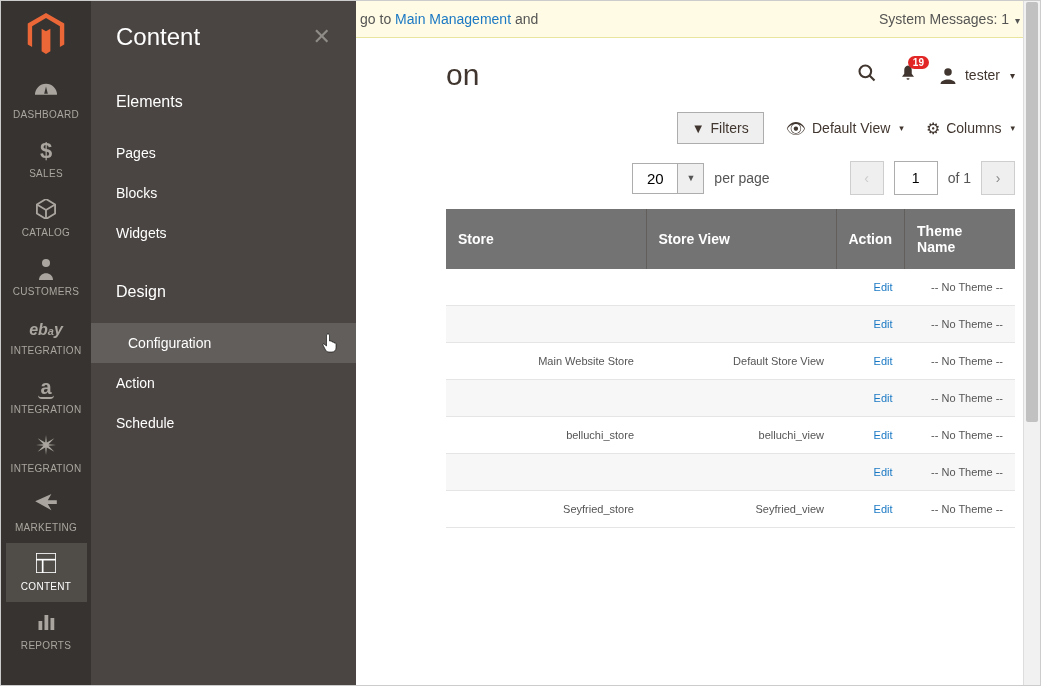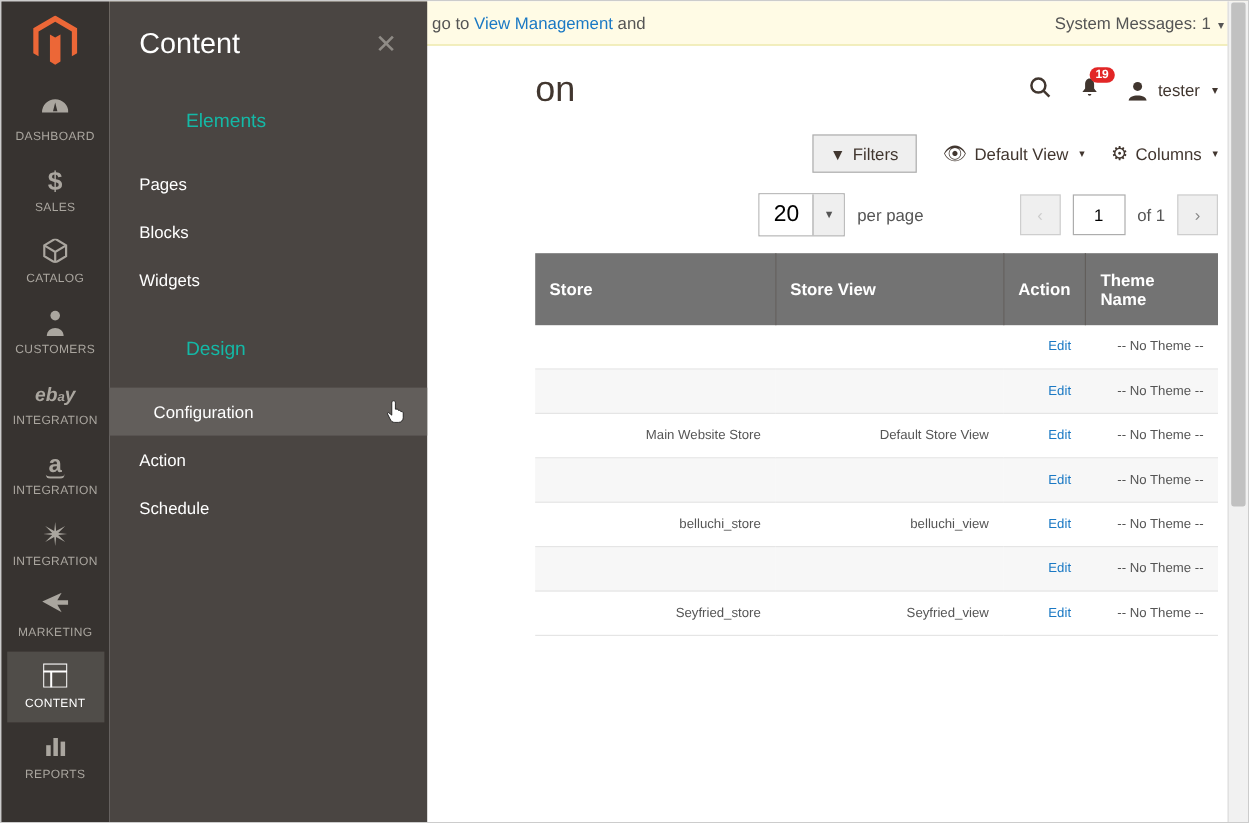--- a/index.html
+++ b/index.html
@@ -16,21 +16,21 @@
 .nav-item .icon { display: block; margin: 0 auto 6px; font-size: 20px; height: 22px; line-height: 22px; }
 .nav-item .label { display: block; letter-spacing: 0.3px; }
 
 
 .flyout { position: absolute; left: 90px; top: 0; bottom: 0; width: 265px; background: #4a4542; color: #fff; z-index: 50; }
 .flyout-header { display: flex; justify-content: space-between; align-items: center; padding: 22px 25px; }
 .flyout-header h2 { font-size: 24px; font-weight: 500; color: #fff; }
 .flyout-close { font-size: 22px; color: #8f8b86; cursor: pointer; font-weight: 300; }
 .flyout-section { padding: 0 25px; margin-top: 30px; }
 .flyout-section:first-of-type { margin-top: 20px; }
-.flyout-section-title { color: #14b8a6; font-size: 16px; margin-bottom: 22px; font-weight: 500; margin-left: 39px; }
+.flyout-section-title { color: #ffffff; font-size: 16px; margin-bottom: 22px; font-weight: 500; }
 .flyout-link { display: block; color: #fff; font-size: 14px; padding: 12px 0; cursor: pointer; }
 .flyout-link.highlighted { background: #625e5b; margin: 0 -25px; padding: 12px 37px; position: relative; }
 .cursor-hand { position: absolute; right: 18px; top: 10px; font-size: 15px; color: #fff; }
 
 
 .content { flex: 1; position: relative; }
 .sys-msg { background: #fffbe5; border-bottom: 1px solid #e9e59f; padding: 10px 20px; display: flex; justify-content: space-between; font-size: 14px; color: #555; }
 .sys-msg a { color: #1b79c4; text-decoration: none; }
 .sys-msg-right { color: #555; }
 .sys-msg-right::after { content: "▾"; margin-left: 6px; font-size: 10px; }
@@ -46,21 +46,21 @@
 .controls { padding: 20px 25px 5px 355px; display: flex; justify-content: flex-end; gap: 22px; align-items: center; }
 .ctrl-btn { border: 1px solid #adadad; background: #efefef; padding: 7px 14px; font-size: 14px; color: #41362f; cursor: pointer; display: inline-flex; align-items: center; gap: 6px; }
 .ctrl-plain { font-size: 14px; color: #41362f; cursor: pointer; display: inline-flex; align-items: center; gap: 6px; }
 .ctrl-plain::after, .ctrl-columns::after { content: "▾"; font-size: 9px; margin-left: 3px; }
 .eye-icon { font-size: 16px; }
 .gear-icon { font-size: 16px; }
 .funnel-icon { font-size: 13px; }
 
 .pagination { padding: 12px 25px 14px 355px; display: flex; justify-content: flex-end; align-items: center; gap: 10px; font-size: 14px; color: #555; }
 .page-size { display: flex; border: 1px solid #adadad; }
-.page-size input { width: 44px; border: none; text-align: center; font-size: 19px; padding: 6px 0; }
+.page-size input { width: 44px; border: none; text-align: center; font-size: 15px; padding: 6px 0; }
 .page-size .dd { width: 26px; background: #efefef; border-left: 1px solid #adadad; display: flex; align-items: center; justify-content: center; font-size: 9px; cursor: pointer; }
 .pager-nav { display: flex; align-items: center; gap: 10px; margin-left: 70px; }
 .pager-btn { width: 34px; height: 34px; border: 1px solid #cecece; background: #efefef; display: flex; align-items: center; justify-content: center; font-size: 14px; color: #888; cursor: pointer; }
 .pager-btn.disabled { color: #ccc; }
 .pager-input { width: 44px; height: 34px; border: 1px solid #adadad; text-align: center; font-size: 14px; }
 
 
 .grid { margin: 0 25px 0 355px; }
 table { width: 100%; border-collapse: collapse; }
 thead { background: #737373; color: #fff; padding-left: 43px; }
@@ -168,21 +168,21 @@
               </svg></span></div>
           <div class="flyout-link">Action</div>
           <div class="flyout-link">Schedule</div>
         </div>
       </div>
   </div>
 
   <div class="content">
     <div class="sys-msg">
       <span>
-        <span>es are invalidated: Page Cache. Please go to </span><a href="#">View Management</a><span> and</span>
+        <span>es are invalidated: Page Cache. Please go to </span><a href="#">Main Management</a><span> and</span>
       </span>
       <span class="sys-msg-right">System Messages: 1</span>
     </div>
 
     <div class="page-header">
       <div class="page-title">on</div>
       <div class="header-actions">
         <span class="hact">
           <svg width="20" height="20" viewBox="0 0 24 24" fill="none" stroke="#41362f" stroke-width="2.5">
               <circle cx="10" cy="10" r="7"></circle>

